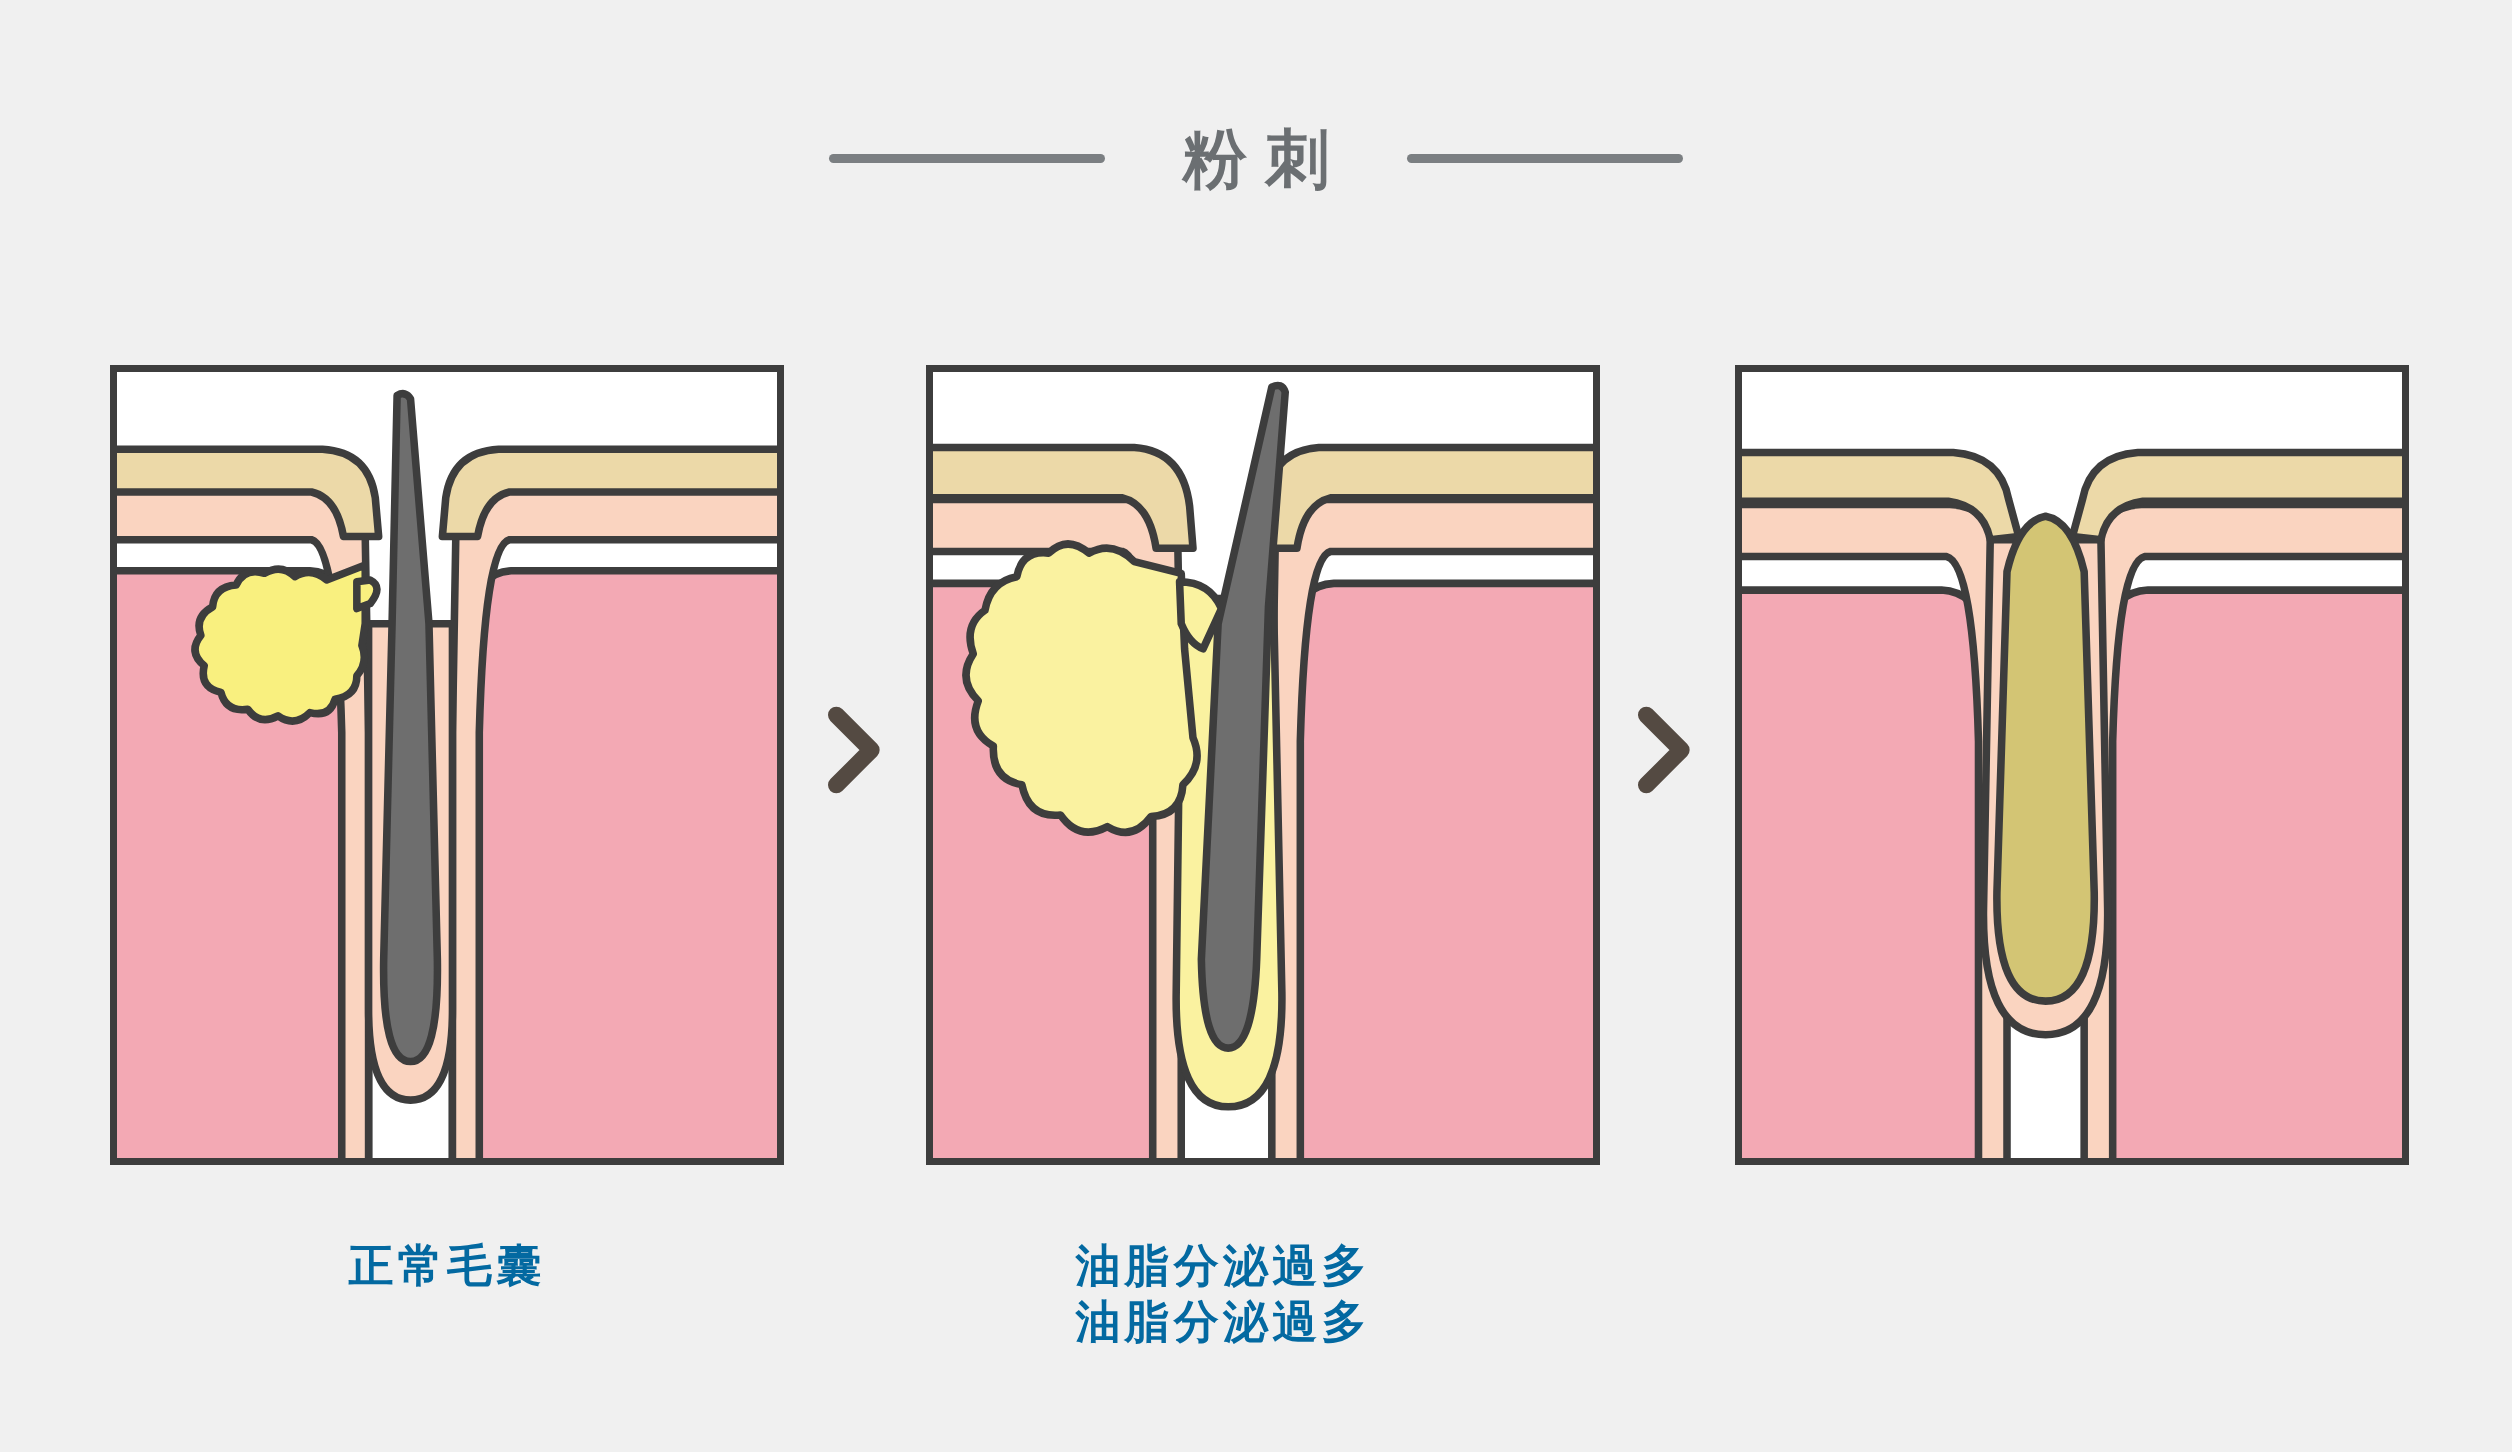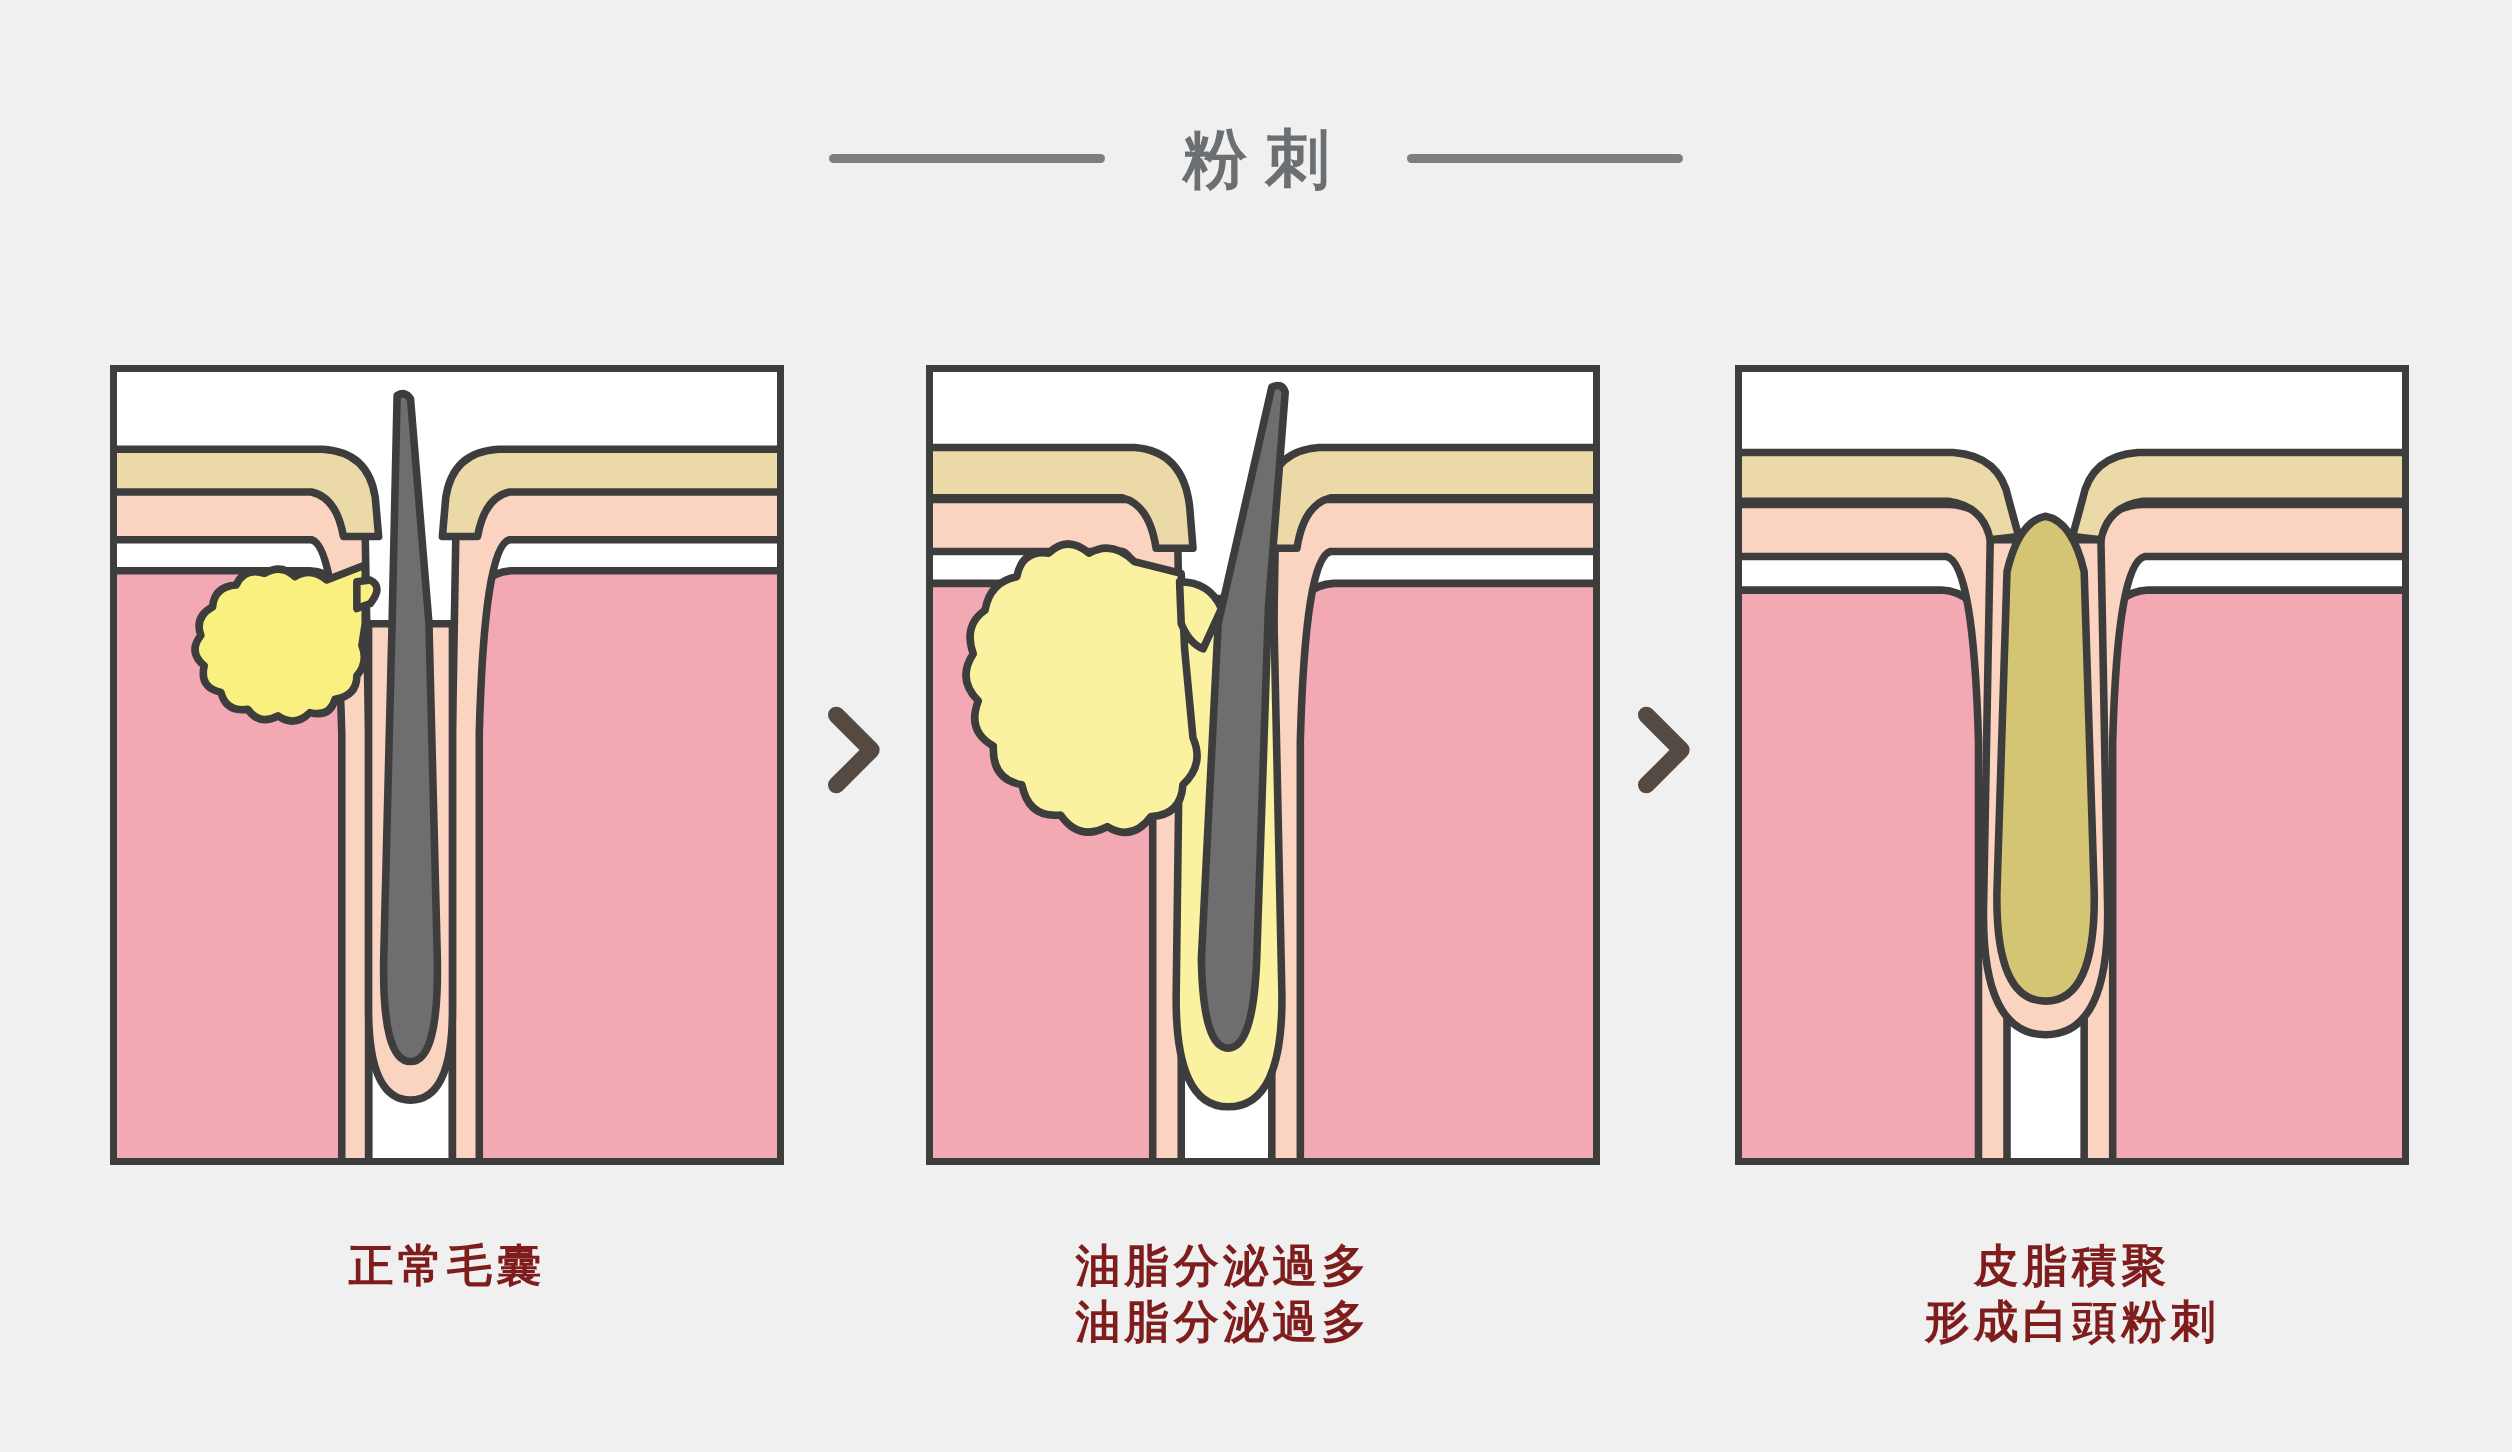--- a/index.html
+++ b/index.html
@@ -88,21 +88,21 @@
     left: 110px;
     top: 1238px;
     width: 2293px;
     height: 184px;
   }
   .caption {
     position: absolute;
     top: 0;
     width: 674px;
     text-align: center;
-    color: #7f1d1d;
+    color: #0369a1;
     font-size: 45px;
     font-weight: bold;
     line-height: 1.24;
     letter-spacing: 4.2px;
   }
   #caption-1 { left: 0px; }
   #caption-2 { left: 776px; }
   #caption-3 { left: 1625px; }
   .caption-line { white-space: nowrap; }
 </style>
@@ -227,20 +227,16 @@
   </div>
 
   <div id="captions-row">
     <div class="caption" id="caption-1">
       <div class="caption-line">正常毛囊</div>
     </div>
     <div class="caption" id="caption-2">
       <div class="caption-line">油脂分泌過多</div>
       <div class="caption-line">油脂分泌過多</div>
     </div>
-    <div class="caption" id="caption-3">
-      <div class="caption-line">皮脂積聚</div>
-      <div class="caption-line">形成白頭粉刺</div>
-    </div>
   </div>
 
 </div>
 
 
 </body></html>

